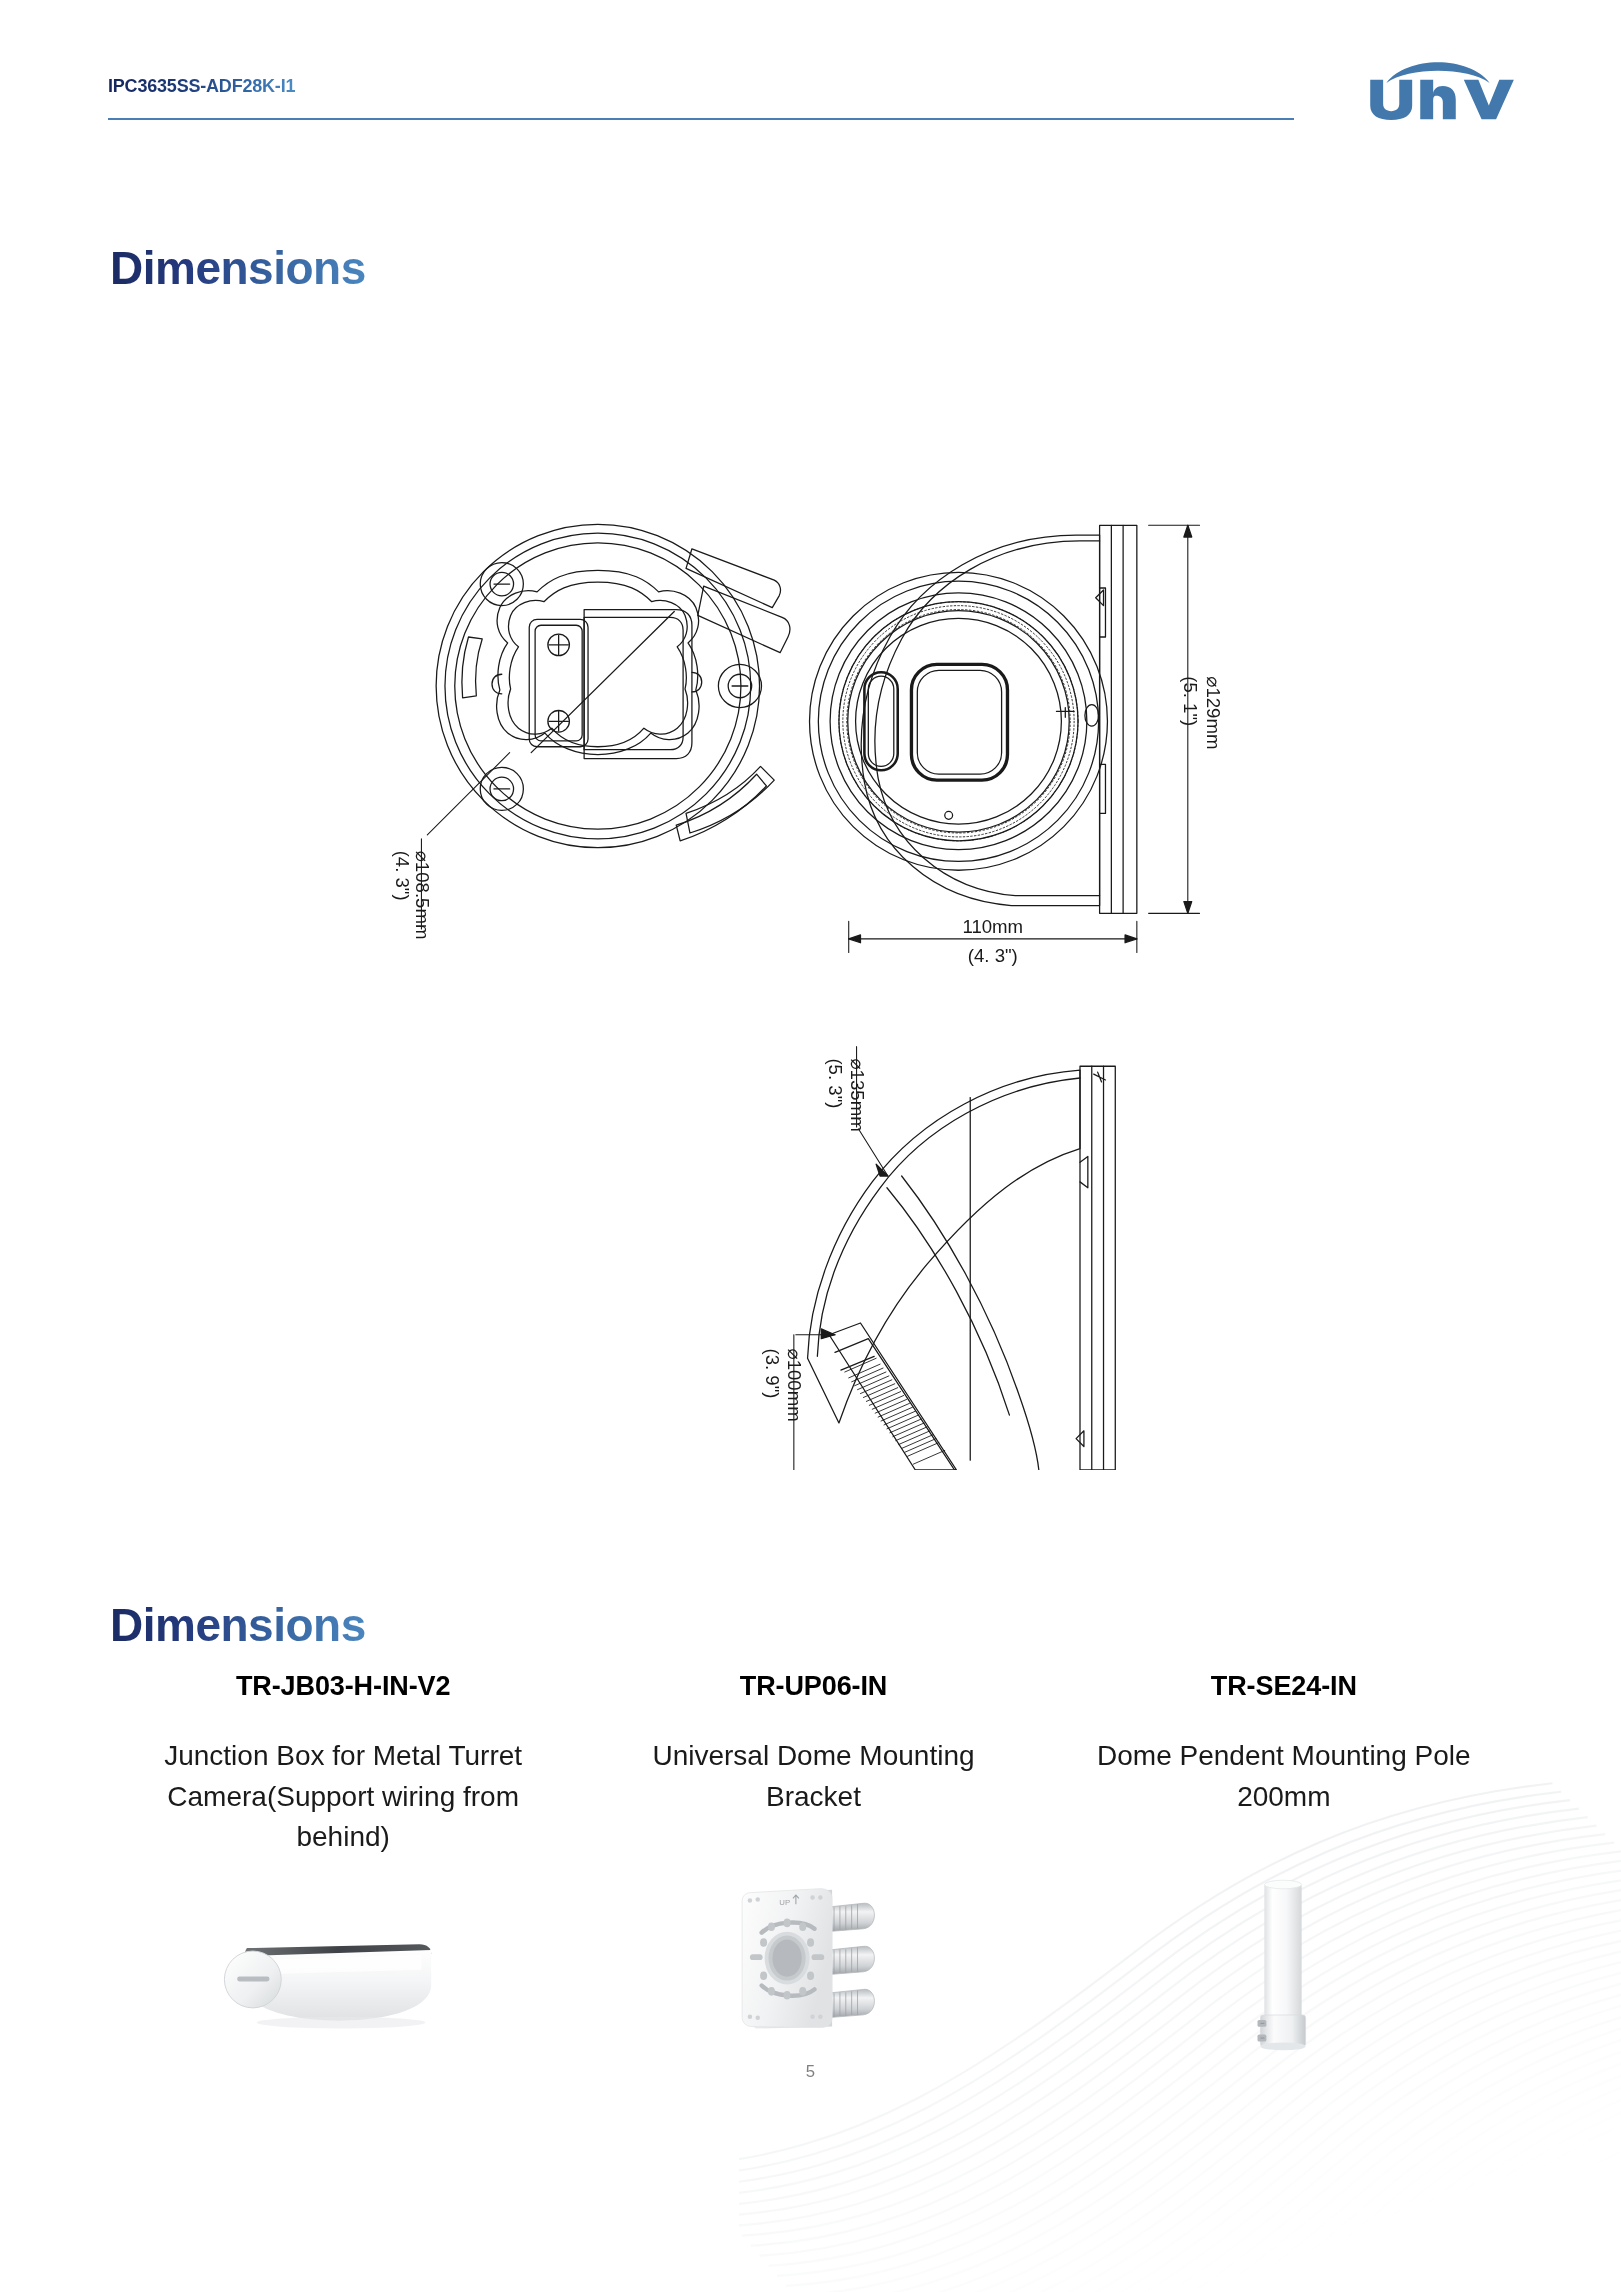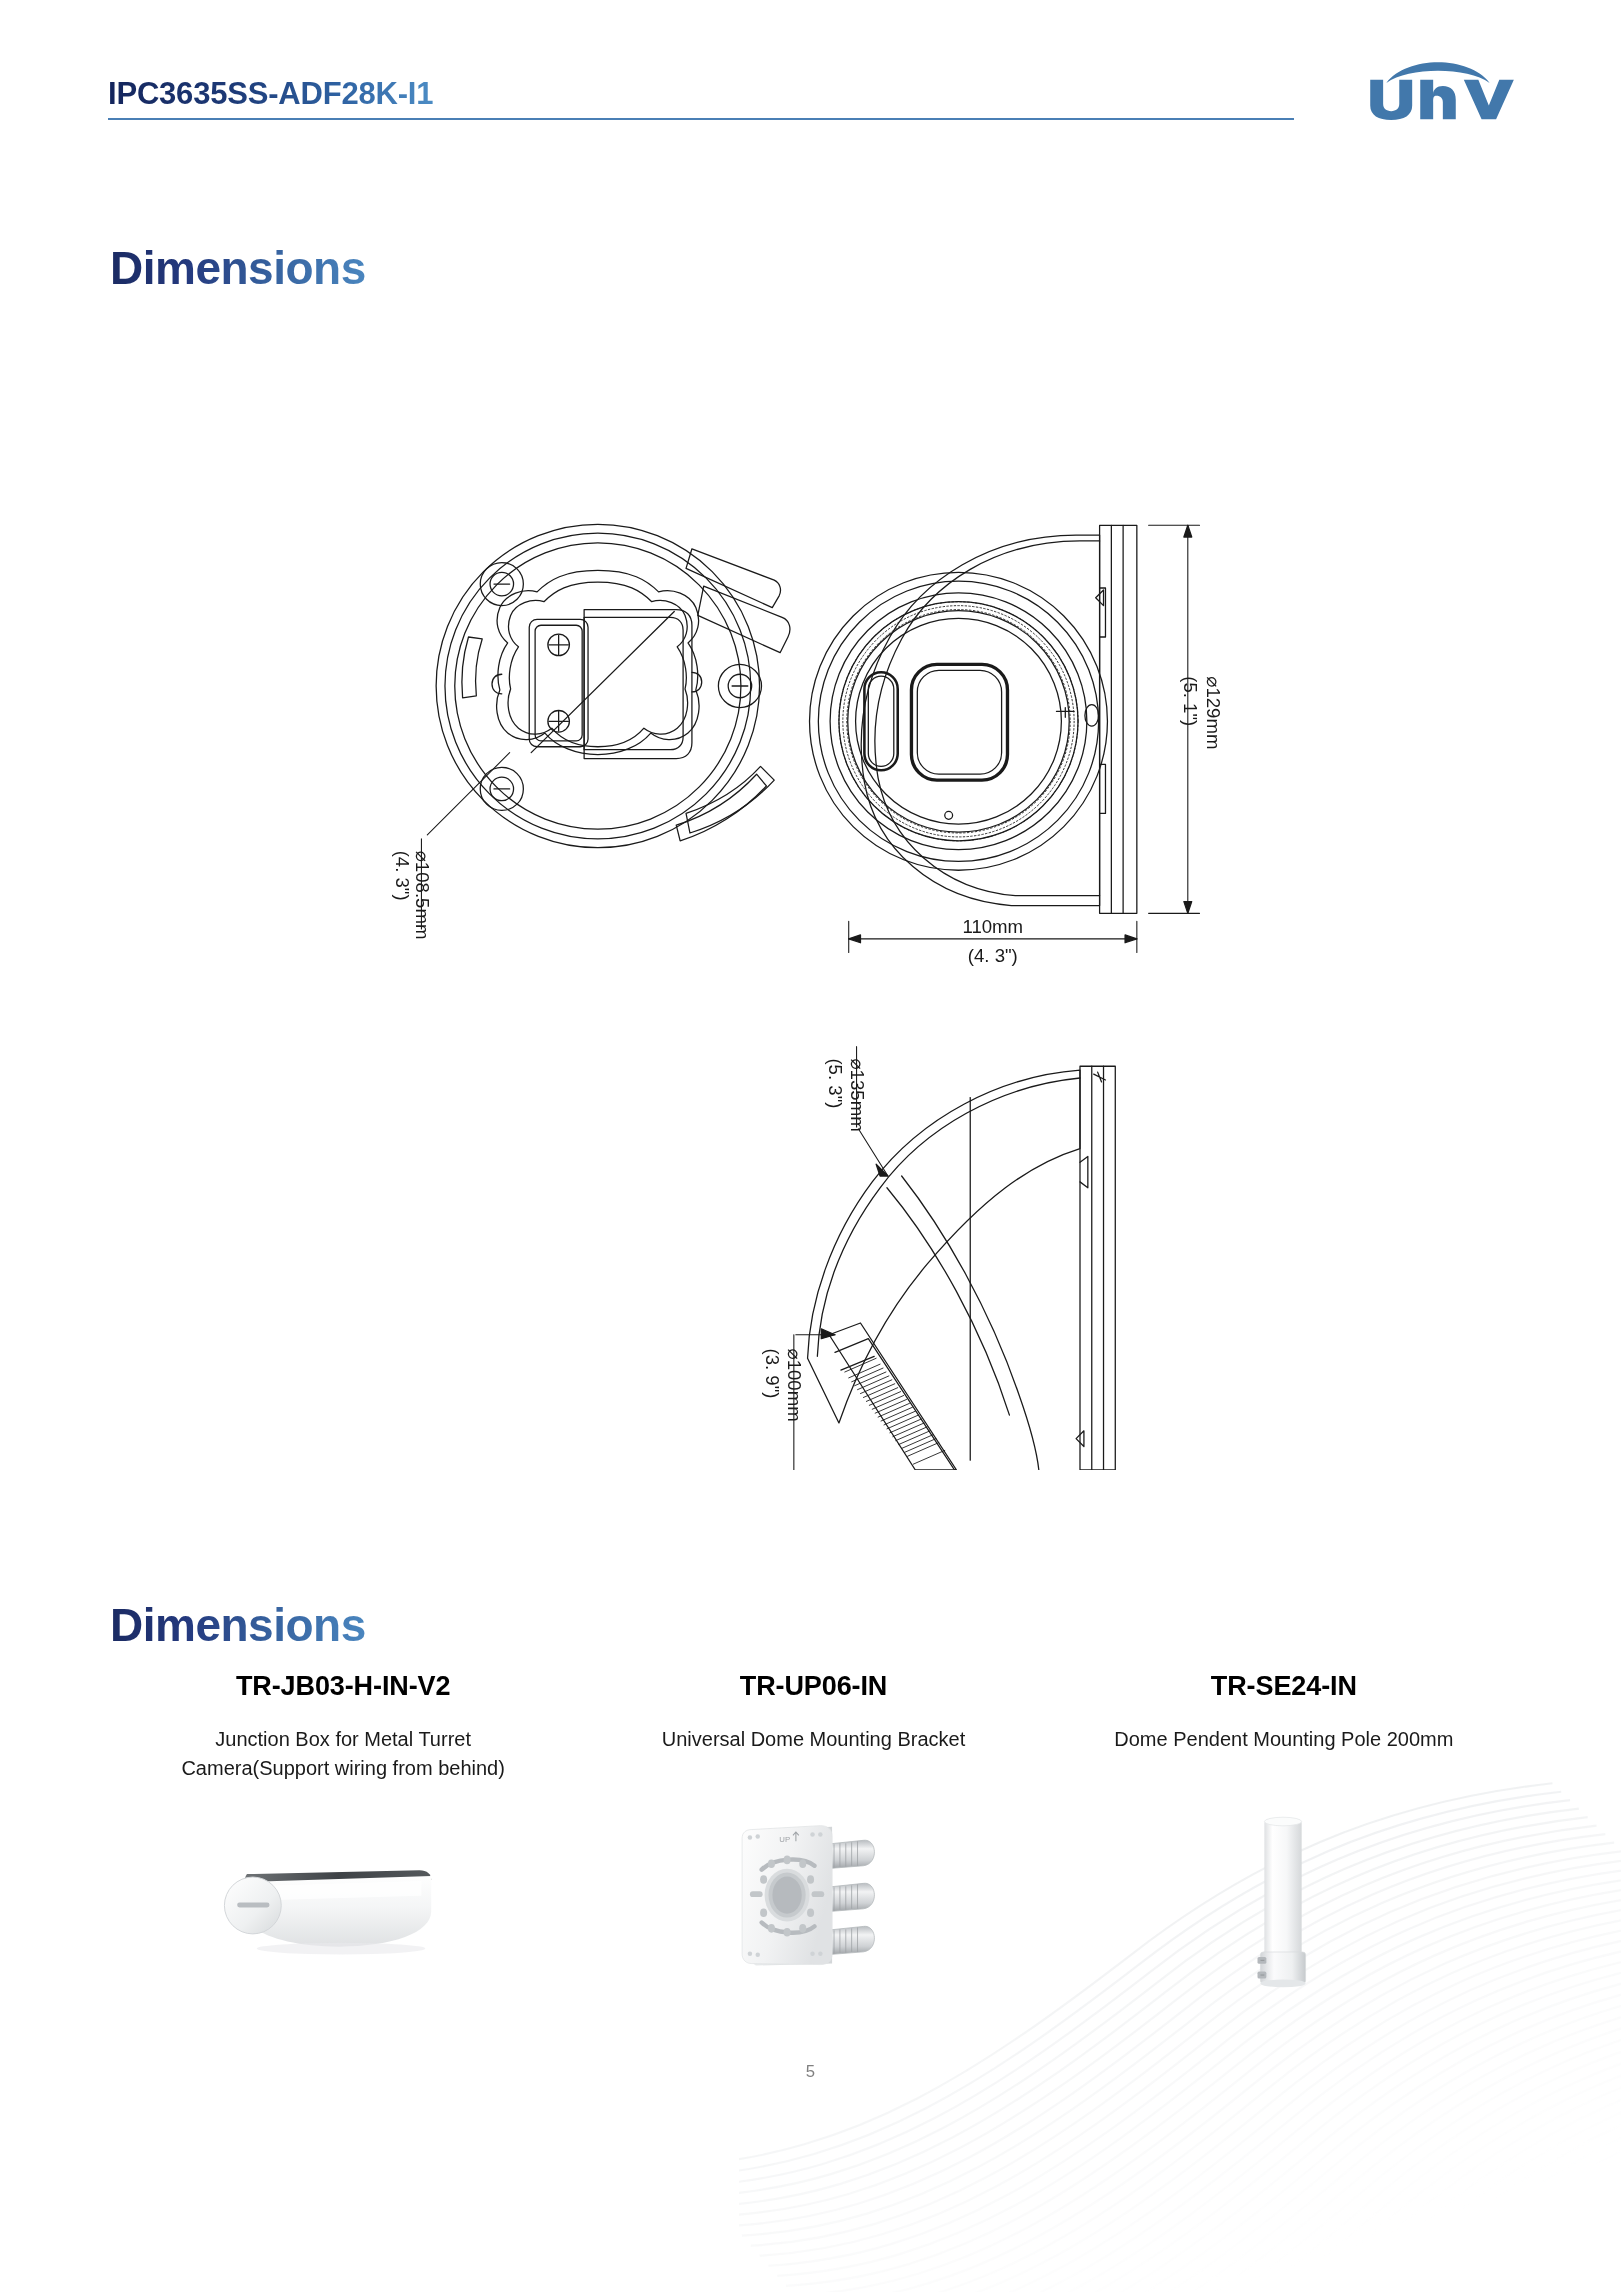--- a/index.html
+++ b/index.html
@@ -37,21 +37,21 @@
     top: 76px;
     left: 108px;
     width: 1411px;
     height: 59px;
     z-index: 3;
   }
   .model-code {
     position: absolute;
     left: 0;
     top: 0;
-    font-size: 31px;
+    font-size: 18px;
     font-weight: bold;
     letter-spacing: -0.2px;
     background: linear-gradient(90deg, #14255c 0%, #1d3a77 38%, #2f63a3 72%, #4c8cc4 100%);
     -webkit-background-clip: text;
     background-clip: text;
     color: transparent;
     white-space: nowrap;
   }
   .header-rule {
     position: absolute;
@@ -111,22 +111,22 @@
     align-items: center;
   }
   .acc-model {
     font-size: 27px;
     font-weight: bold;
     color: #000000;
     text-align: center;
     letter-spacing: -0.1px;
   }
   .acc-desc {
-    margin-top: 23px;
-    font-size: 20px;
+    margin-top: 34px;
+    font-size: 28px;
     color: #1a1a1a;
     text-align: center;
     line-height: 1.45;
     max-width: 392px;
   }
   .acc-img {
     margin-top: 33px;
     height: 225px;
     display: flex;
     align-items: center;

